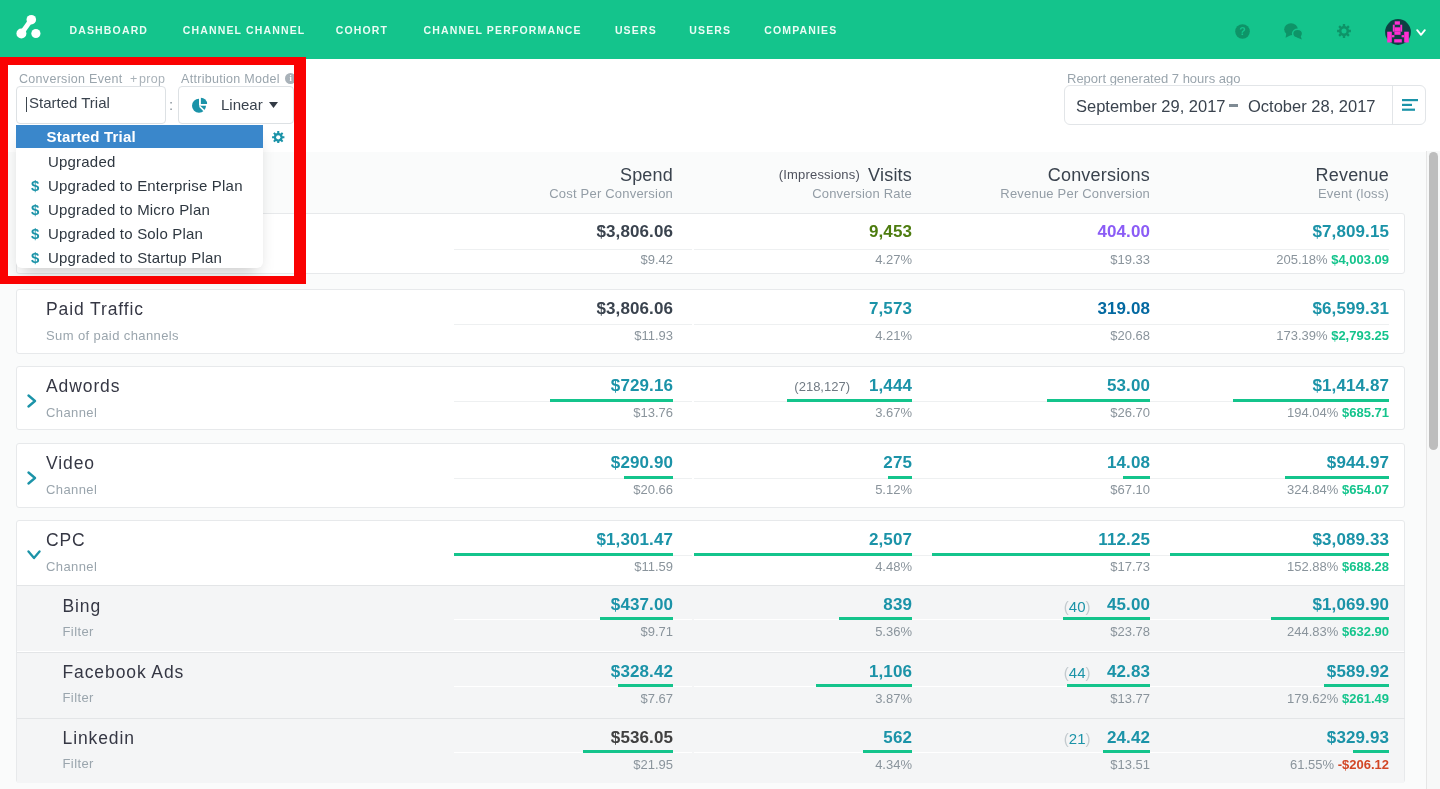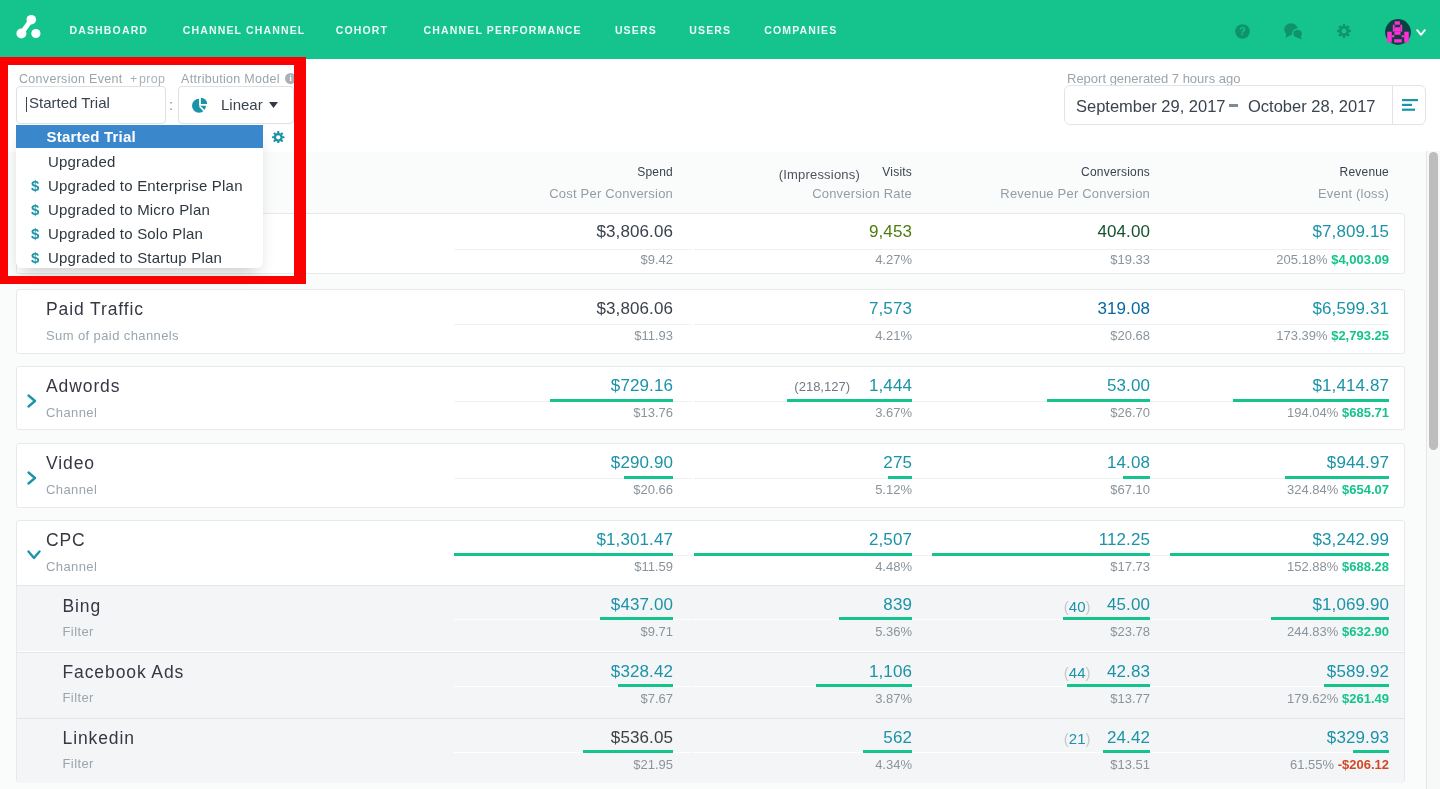--- a/index.html
+++ b/index.html
@@ -2,28 +2,28 @@
 <html><head><meta charset="utf-8">
 <style>
 * { margin:0; padding:0; box-sizing:border-box; }
 html,body { width:1440px; height:789px; overflow:hidden; background:#fff;
   font-family:"Liberation Sans", sans-serif; -webkit-font-smoothing:antialiased; }
 .abs { position:absolute; }
 .card { background:#fff; border:1px solid #e7e9eb; border-radius:3px; }
 .subrowbg { background:#f4f5f6; }
 .title { font-size:17.5px; color:#353744; letter-spacing:.9px; white-space:nowrap; }
 .subtitle { font-size:13px; color:#9aa5ad; letter-spacing:.4px; white-space:nowrap; }
-.val { font-size:17px; line-height:20px; font-weight:400; letter-spacing:.1px; white-space:nowrap; }
+.val { font-size:17px; line-height:20px; font-weight:700; letter-spacing:.1px; white-space:nowrap; }
 .sub { font-size:13px; color:#8a949c; white-space:nowrap; }
 .paren { font-size:13px; color:#707a83; white-space:nowrap; }
 .paren3 { font-size:15px; color:#c3cace; white-space:nowrap; }
 .paren3 b { font-weight:400; color:#1b93a8; }
 .posamt { color:#14c48c; font-weight:700; }
 .negamt { color:#d24726; font-weight:700; }
-.hdr1 { font-size:12px; color:#3a434e; white-space:nowrap; letter-spacing:.2px;margin-left:20px; }
+.hdr1 { font-size:18px; color:#3a434e; white-space:nowrap; letter-spacing:.2px;margin-left:20px; }
 .hdr2 { font-size:13px; color:#939da6; white-space:nowrap; letter-spacing:.2px; }
 .navlink { position:absolute; top:24px; font-size:10.5px; font-weight:700; letter-spacing:1.15px; color:#eafcf5; white-space:nowrap; }
 .opt { position:absolute; left:48px; font-size:15px; color:#2e3740; letter-spacing:.2px; white-space:nowrap; }
 .dollar { position:absolute; left:31px; font-size:15px; font-weight:700; color:#1b93a8; }
 </style></head>
 <body>
 
 <div class="abs" style="left:0;top:0;width:1440px;height:59px;background:#14c48c"></div>
 <svg class="abs" style="left:14px;top:11px" width="30" height="32" viewBox="0 0 30 32">
   <circle cx="7.4" cy="22.5" r="5" fill="#fff"></circle>
@@ -135,21 +135,21 @@
 <div class="abs" style="left:16.5px;top:585.3px;width:1388px;height:1px;background:#e3e5e7;z-index:3"></div>
 <div class="abs" style="left:16.5px;top:651.5px;width:1388px;height:1px;background:#e3e5e7;z-index:3"></div>
 <div class="abs" style="left:16.5px;top:717.5px;width:1388px;height:1px;background:#e3e5e7;z-index:3"></div>
 <div class="abs" style="left:454px;top:248.5px;width:238px;height:1px;background:#eef0f1"></div>
 <div class="abs val" style="right:767px;top:221.5px;color:#3a434e">$3,806.06</div>
 <div class="abs sub" style="right:767px;top:252.0px">$9.42</div>
 <div class="abs" style="left:694px;top:248.5px;width:238px;height:1px;background:#eef0f1"></div>
 <div class="abs val" style="right:528px;top:221.5px;color:#4d7c0f">9,453</div>
 <div class="abs sub" style="right:528px;top:252.0px">4.27%</div>
 <div class="abs" style="left:932px;top:248.5px;width:238px;height:1px;background:#eef0f1"></div>
-<div class="abs val" style="right:290px;top:221.5px;color:#14532d">404.00</div>
+<div class="abs val" style="right:290px;top:221.5px;color:#8b5cf6">404.00</div>
 <div class="abs sub" style="right:290px;top:252.0px">$19.33</div>
 <div class="abs" style="left:1170px;top:248.5px;width:219px;height:1px;background:#eef0f1"></div>
 <div class="abs val" style="right:51px;top:221.5px;color:#1b93a8">$7,809.15</div>
 <div class="abs sub" style="right:51px;top:252.0px">205.18% <span class="posamt">$4,003.09</span></div>
 <div class="abs title" style="left:46px;top:299px">Paid Traffic</div>
 <div class="abs subtitle" style="left:46px;top:327.5px">Sum of paid channels</div>
 <div class="abs" style="left:454px;top:324px;width:238px;height:1px;background:#eef0f1"></div>
 <div class="abs val" style="right:767px;top:298.5px;color:#3a434e">$3,806.06</div>
 <div class="abs sub" style="right:767px;top:328.0px">$11.93</div>
 <div class="abs" style="left:694px;top:324px;width:238px;height:1px;background:#eef0f1"></div>
@@ -216,21 +216,21 @@
 <div class="abs" style="left:694px;top:555px;width:238px;height:1px;background:#eef0f1"></div>
 <div class="abs" style="left:694.4px;top:553px;width:217.6px;height:3px;background:#14c48c"></div>
 <div class="abs val" style="right:528px;top:529.5px;color:#1b93a8">2,507</div>
 <div class="abs sub" style="right:528px;top:559.0px">4.48%</div>
 <div class="abs" style="left:932px;top:555px;width:238px;height:1px;background:#eef0f1"></div>
 <div class="abs" style="left:932.4px;top:553px;width:217.6px;height:3px;background:#14c48c"></div>
 <div class="abs val" style="right:290px;top:529.5px;color:#1b93a8">112.25</div>
 <div class="abs sub" style="right:290px;top:559.0px">$17.73</div>
 <div class="abs" style="left:1170px;top:555px;width:219px;height:1px;background:#eef0f1"></div>
 <div class="abs" style="left:1170px;top:553px;width:219px;height:3px;background:#14c48c"></div>
-<div class="abs val" style="right:51px;top:529.5px;color:#1b93a8">$3,242.99</div>
+<div class="abs val" style="right:51px;top:529.5px;color:#1b93a8">$3,089.33</div>
 <div class="abs sub" style="right:51px;top:559.0px">152.88% <span class="posamt">$688.28</span></div>
 <div class="abs subrowbg" style="left:17px;top:585.3px;width:1387px;height:66.2px"></div>
 <div class="abs title" style="left:62.5px;top:595.8px">Bing</div>
 <div class="abs subtitle" style="left:62.5px;top:623.8px">Filter</div>
 <div class="abs" style="left:454px;top:619.3px;width:238px;height:1px;background:#ffffff"></div>
 <div class="abs" style="left:599.6px;top:617.3px;width:73.4px;height:3px;background:#14c48c"></div>
 <div class="abs val" style="right:767px;top:595.3px;color:#1b93a8">$437.00</div>
 <div class="abs sub" style="right:767px;top:624.3px">$9.71</div>
 <div class="abs" style="left:694px;top:619.3px;width:238px;height:1px;background:#ffffff"></div>
 <div class="abs" style="left:839.2px;top:617.3px;width:72.8px;height:3px;background:#14c48c"></div>

